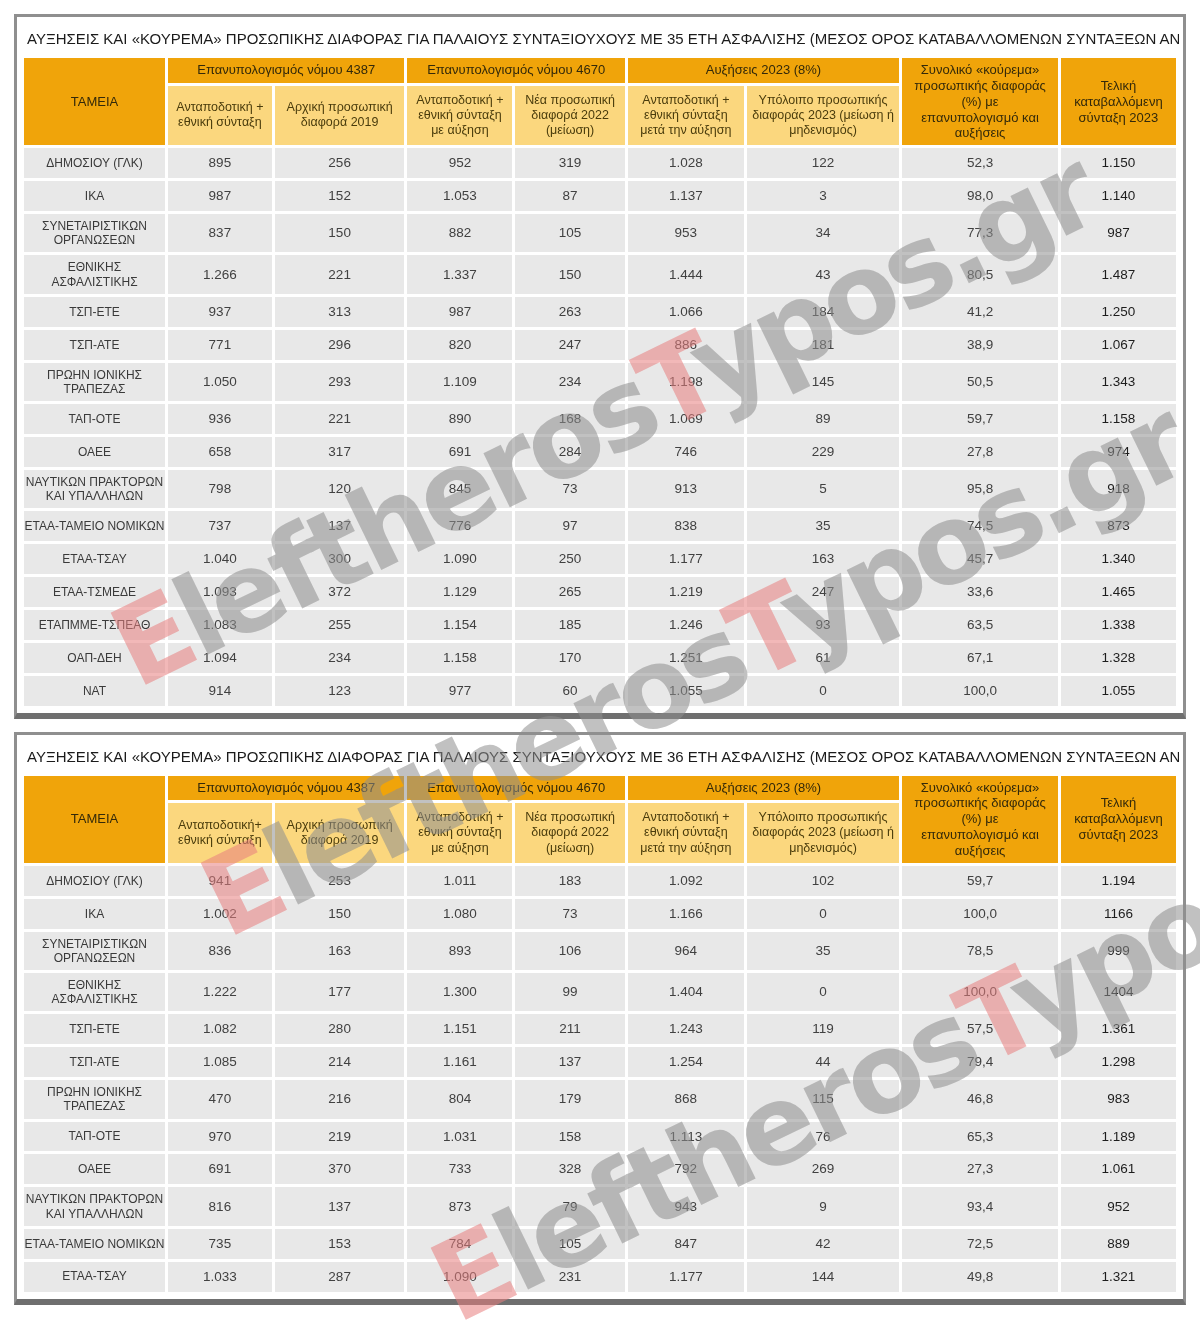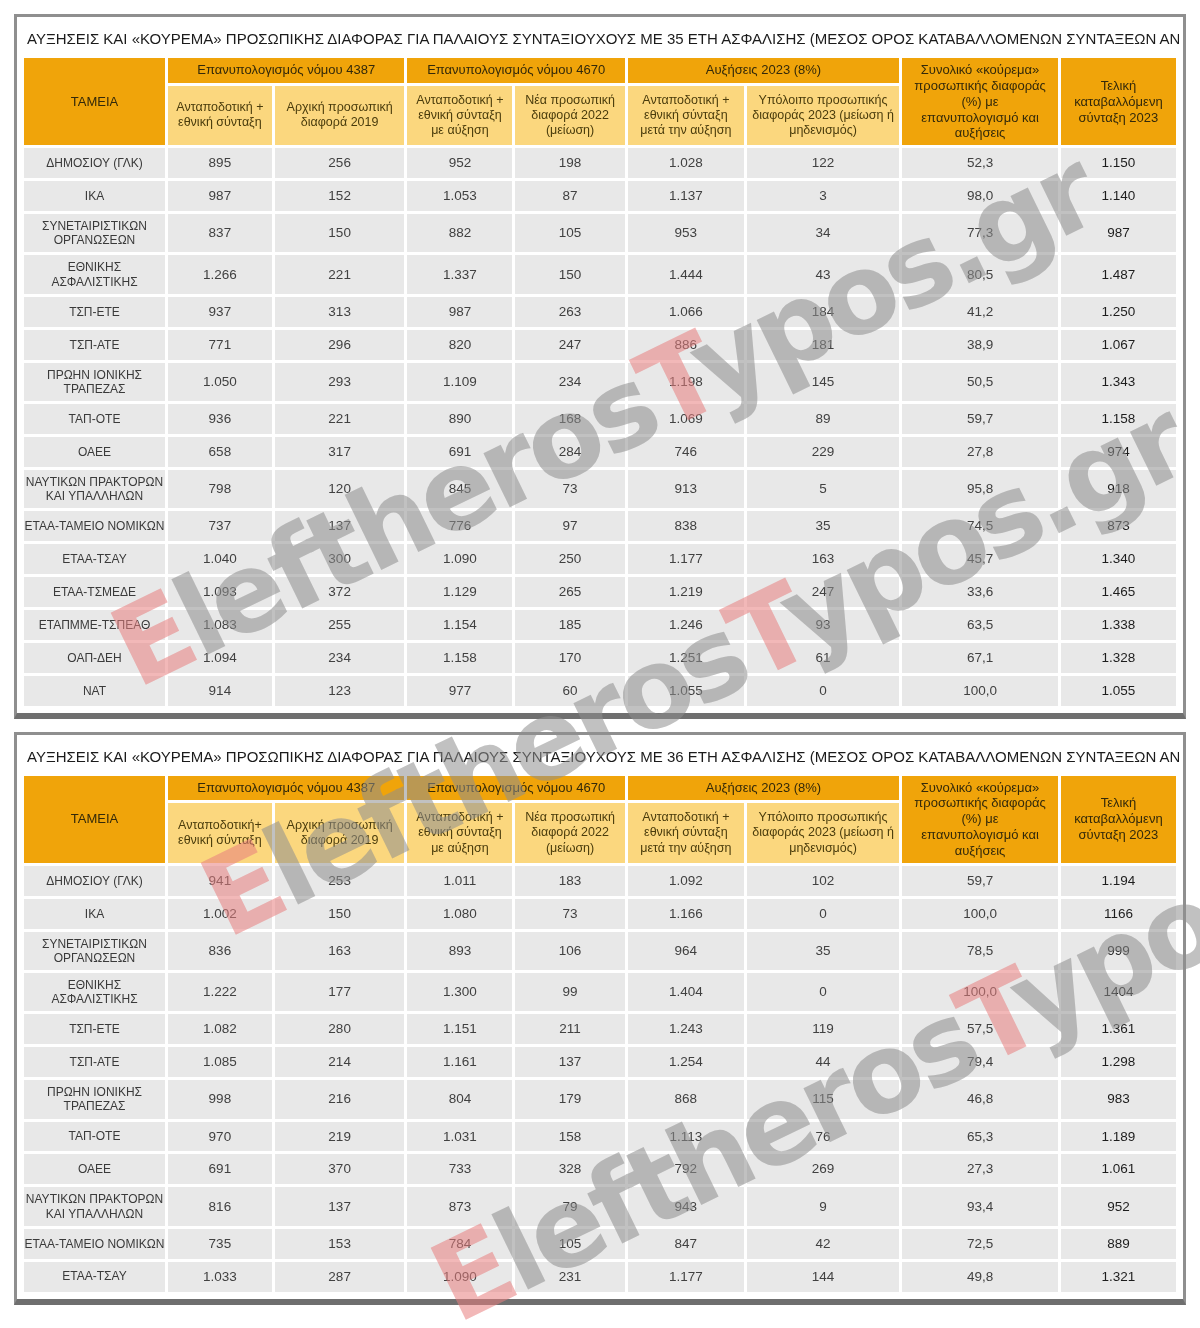--- a/index.html
+++ b/index.html
@@ -92,21 +92,21 @@
         <th class="sub">Ανταποδοτική + εθνική σύνταξη μετά την αύξηση</th>
         <th class="sub">Υπόλοιπο προσωπικής διαφοράς 2023 (μείωση ή μηδενισμός)</th>
       </tr>
     </thead>
     <tbody>
         <tr>
           <td class="fund">ΔΗΜΟΣΙΟΥ (ΓΛΚ)</td>
           <td class="val">895</td>
           <td class="val">256</td>
           <td class="val">952</td>
-          <td class="val">198</td>
+          <td class="val">319</td>
           <td class="val">1.028</td>
           <td class="val">122</td>
           <td class="val">52,3</td>
           <td class="final">1.150</td>
         </tr>
         <tr>
           <td class="fund">ΙΚΑ</td>
           <td class="val">987</td>
           <td class="val">152</td>
           <td class="val">1.053</td>
@@ -368,21 +368,21 @@
           <td class="val">214</td>
           <td class="val">1.161</td>
           <td class="val">137</td>
           <td class="val">1.254</td>
           <td class="val">44</td>
           <td class="val">79,4</td>
           <td class="final">1.298</td>
         </tr>
         <tr>
           <td class="fund">ΠΡΩΗΝ ΙΟΝΙΚΗΣ ΤΡΑΠΕΖΑΣ</td>
-          <td class="val">998</td>
+          <td class="val">470</td>
           <td class="val">216</td>
           <td class="val">804</td>
           <td class="val">179</td>
           <td class="val">868</td>
           <td class="val">115</td>
           <td class="val">46,8</td>
           <td class="final">983</td>
         </tr>
         <tr>
           <td class="fund">ΤΑΠ-ΟΤΕ</td>

